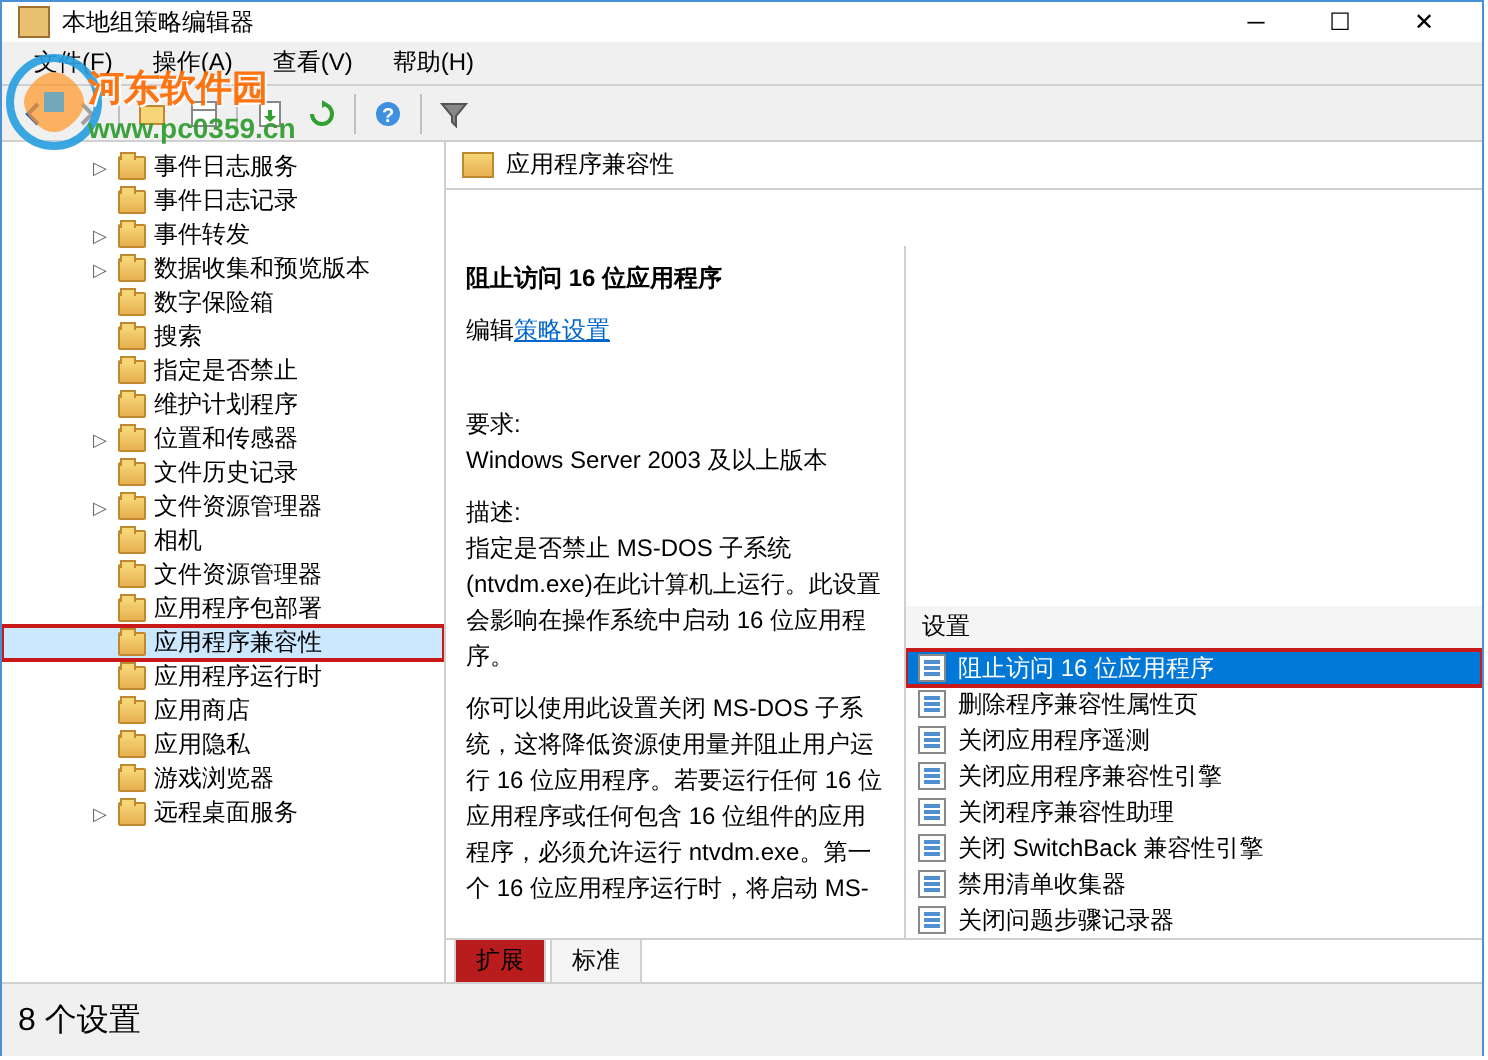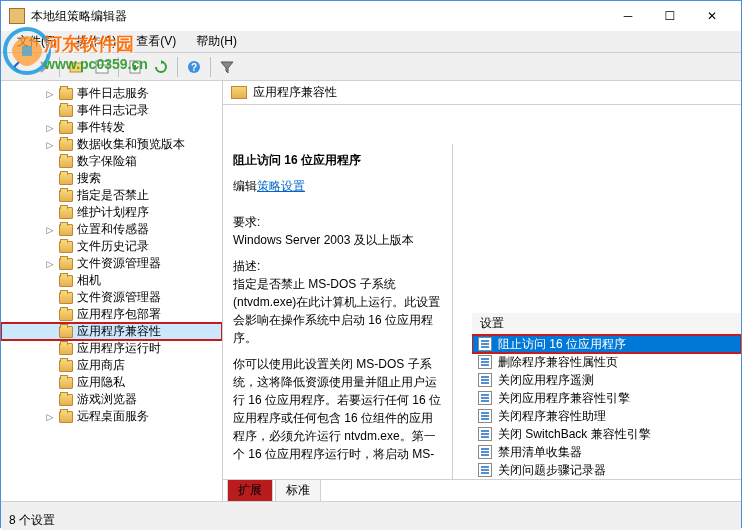--- a/index.html
+++ b/index.html
@@ -1,18 +1,18 @@
 <!DOCTYPE html>
 <html><head>
 <meta charset="utf-8">
 <style>
 * { margin: 0; padding: 0; box-sizing: border-box; font-family: "Microsoft YaHei", SimSun, sans-serif; }
 body { width: 744px; height: 530px; background: #fff; overflow: hidden; position: relative; }
 .window { border: 1px solid #4a90d9; width: 742px; height: 528px; position: relative; background: #fff; }
-.titlebar { height: 30px; display: flex; align-items: center; padding: 0 8px; font-size: 12px; }
+.titlebar { height: 20px; display: flex; align-items: center; padding: 0 8px; font-size: 12px; }
 .titlebar-icon { width: 16px; height: 16px; margin-right: 6px; background: #e8c070; border: 1px solid #a07030; }
 .titlebar-title { flex: 1; color: #000; }
 .win-controls { display: flex; }
 .win-btn { width: 42px; height: 28px; display: flex; align-items: center; justify-content: center; font-size: 12px; cursor: default; }
 .win-btn.close { color: #000; }
 .menubar { height: 22px; background: #f0f0f0; border-bottom: 1px solid #d0d0d0; display: flex; align-items: center; padding: 0 6px; font-size: 12px; }
 .menu-item { padding: 2px 10px; cursor: default; }
 .toolbar { height: 28px; background: #f0f0f0; border-bottom: 1px solid #d0d0d0; display: flex; align-items: center; padding: 0 4px; gap: 2px; }
 .tb-btn { width: 24px; height: 24px; display: flex; align-items: center; justify-content: center; border: 1px solid transparent; }
 .tb-sep { width: 1px; height: 20px; background: #c0c0c0; margin: 0 2px; }
@@ -24,34 +24,34 @@
 .tree-item .folder { width: 14px; height: 12px; background: linear-gradient(#f5d576, #e8b050); border: 1px solid #c08830; margin-right: 4px; position: relative; border-radius: 1px;}
 .tree-item .folder::before { content:""; position:absolute; top:-3px; left:0; width:6px; height:3px; background:#f5d576; border:1px solid #c08830; border-bottom:none; }
 .tree-item.selected { background: #cce8ff; }
 .tree-item.boxed { outline: 2px solid #c91a1a; outline-offset: -1px; }
 .main-pane { flex: 1; display: flex; flex-direction: column; }
 .main-header { height: 24px; border-bottom: 1px solid #d0d0d0; display: flex; align-items: center; padding: 0 8px; font-size: 12px; }
 .main-header .folder-big { width: 16px; height: 13px; background: linear-gradient(#f5d576, #e8b050); border: 1px solid #c08830; margin-right: 6px; }
 .main-body { flex: 1; display: flex; overflow: hidden; align-items: flex-end; }
 .desc-col { width: 230px; padding: 8px 10px; font-size: 12px; overflow-y: auto; border-right: 1px solid #d0d0d0; }
 .desc-title { font-weight: bold; margin-bottom: 8px; }
-.desc-edit { color: #0066cc; text-decoration: underline; margin-bottom: 10px; display: inline-block; }
+.desc-edit { color: #0066cc; text-decoration: underline; margin-bottom: 21px; display: inline-block; }
 .desc-sec { margin-bottom: 8px; line-height: 1.5; }
 .desc-label { }
-.list-col { flex: 1; font-size: 12px; overflow-y: auto; margin-left: 19px; }
+.list-col { flex: 1; font-size: 12px; overflow-y: auto; }
 .list-header { height: 22px; background: #f5f5f5; border-bottom: 1px solid #d0d0d0; display: flex; align-items: center; padding: 0 8px; font-weight: normal; }
 .list-row { display: flex; align-items: center; height: 18px; padding: 0 6px; cursor: default; }
 .list-row .setting-icon { width: 14px; height: 14px; background: #fff; border: 1px solid #888; margin-right: 6px; position: relative; }
 .list-row .setting-icon::after { content:""; position:absolute; top:2px; left:2px; right:2px; height:2px; background:#5090d0; box-shadow: 0 3px 0 #5090d0, 0 6px 0 #5090d0; }
 .list-row.selected { background: #0078d7; color: #fff; }
 .list-row.boxed { outline: 2px solid #c91a1a; outline-offset: -1px; }
 .tabs-row { height: 22px; border-top: 1px solid #d0d0d0; display: flex; align-items: flex-end; padding-left: 4px; font-size: 12px; }
 .tab { padding: 2px 10px; border: 1px solid #d0d0d0; border-bottom: none; margin-right: 2px; background: #f5f5f5; }
 .tab.active { background: #b91c1c; }
-.statusbar { height: 22px; border-top: 1px solid #d0d0d0; display: flex; align-items: center; padding: 18px 8px; font-size: 12px; background: #f0f0f0; }
+.statusbar { height: 22px; border-top: 1px solid #d0d0d0; display: flex; align-items: center; padding: 18px 8px; font-size: 16px; background: #f0f0f0; }
 .watermark { position: absolute; top: 26px; left: 0; z-index: 100; pointer-events: none; opacity: 0.92; }
 .wm-logo { position:absolute; left:2px; top:0; width:50px; height:50px; }
 .wm-text { position:absolute; left:44px; top:6px; color:#ff6a00; font-weight:bold; font-size:18px; white-space:nowrap; text-shadow: 1px 1px 0 #fff; font-family: "Microsoft YaHei", sans-serif; }
 .wm-url { position:absolute; left:44px; top:30px; color:#2e9b2e; font-weight:bold; font-size:14px; white-space:nowrap; font-family: Liberation Sans, sans-serif; }
 ::-webkit-scrollbar { width: 16px; height: 16px; }
 ::-webkit-scrollbar-track { background: #f0f0f0; }
 ::-webkit-scrollbar-thumb { background: #c0c0c0; border: 2px solid #f0f0f0; }
 </style>
 </head>
 <body>

